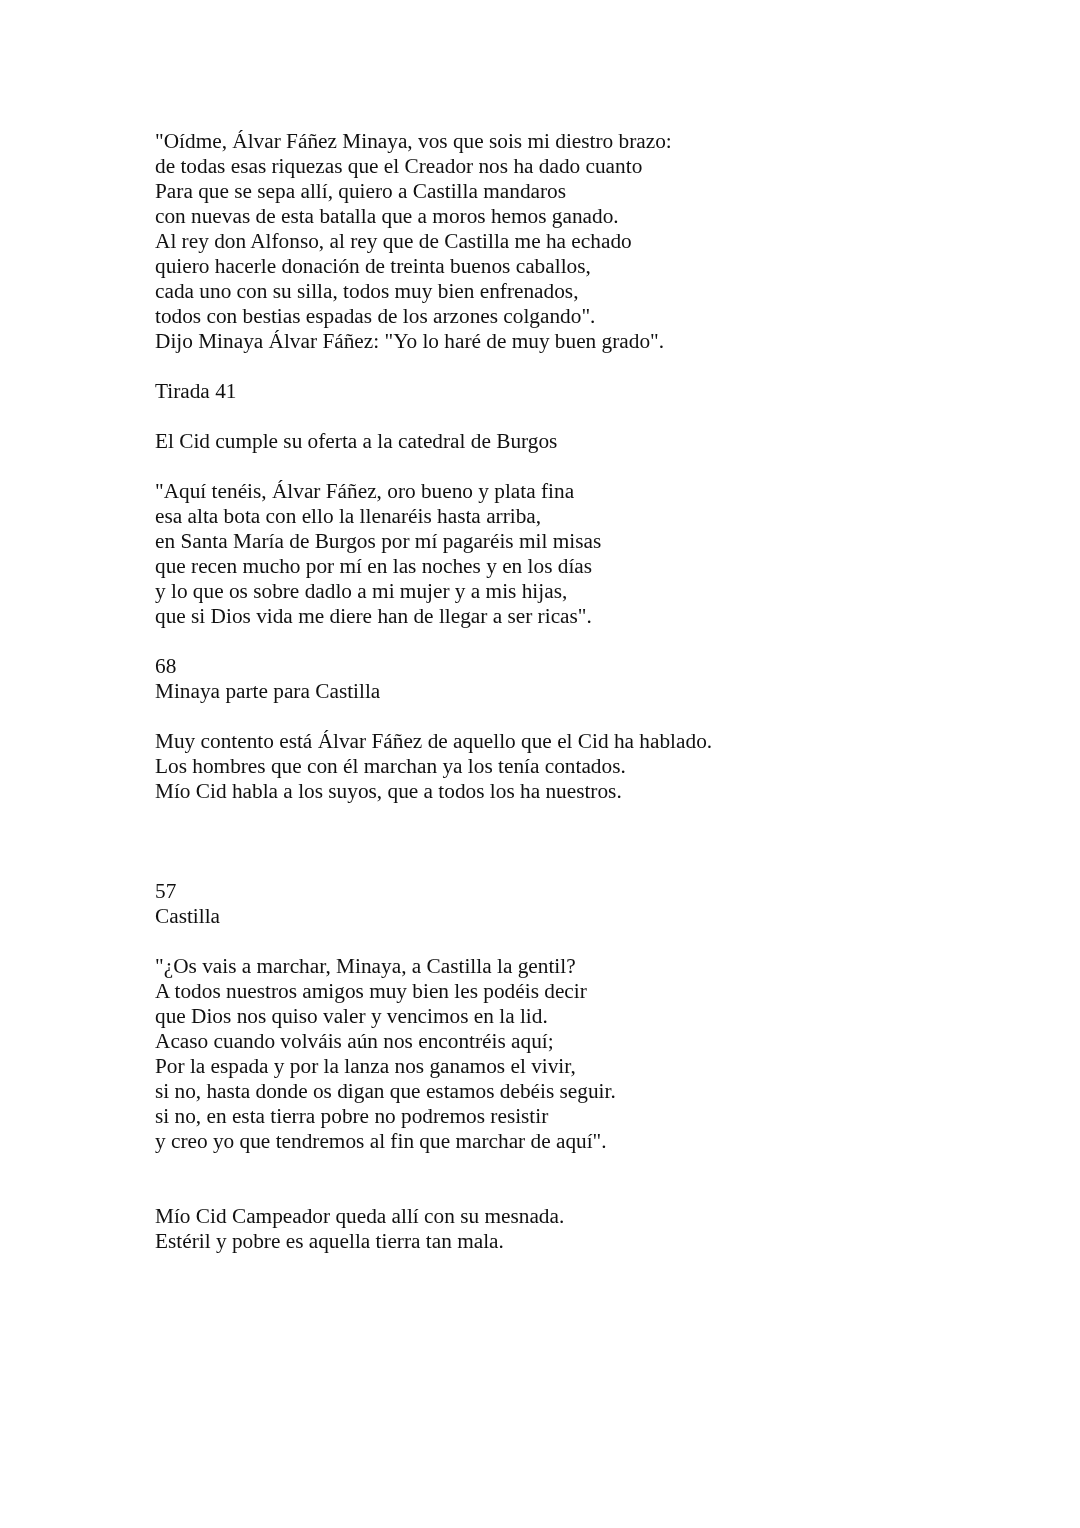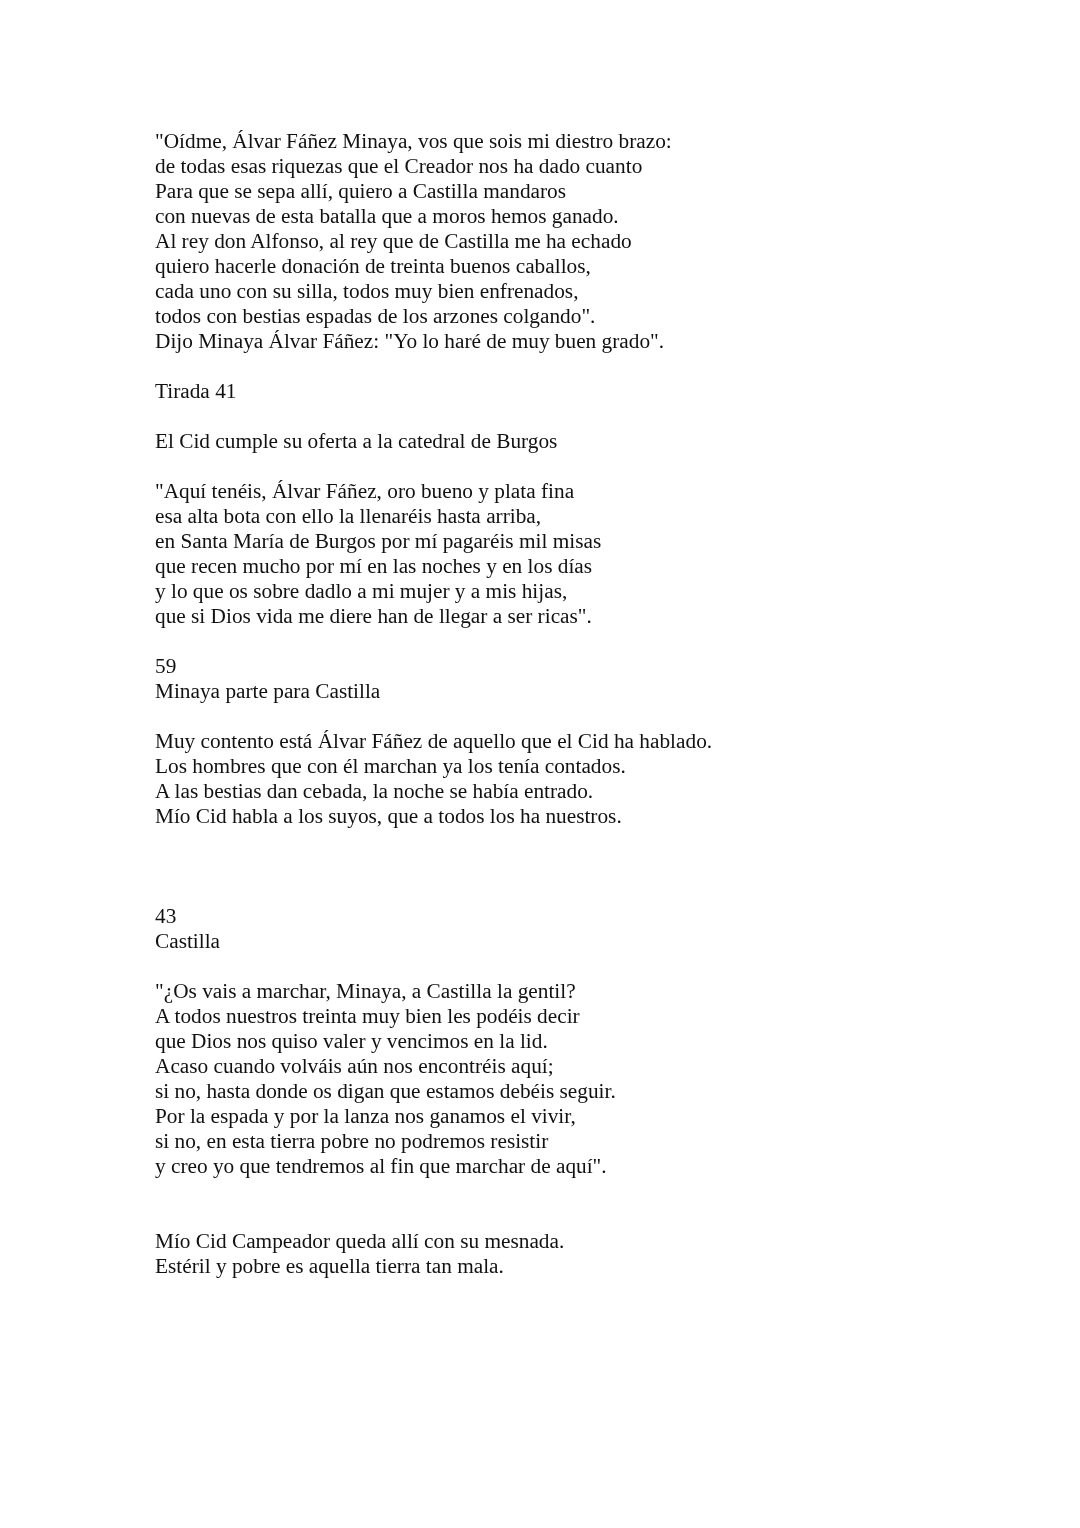--- a/index.html
+++ b/index.html
@@ -73,49 +73,48 @@
     <span class="line">esa alta bota con ello la llenaréis hasta arriba,</span>
     <span class="line">en Santa María de Burgos por mí pagaréis mil misas</span>
     <span class="line">que recen mucho por mí en las noches y en los días</span>
     <span class="line">y lo que os sobre dadlo a mi mujer y a mis hijas,</span>
     <span class="line">que si Dios vida me diere han de llegar a ser ricas".</span>
   </div>
 
   <span class="blank"></span>
 
   <div>
-    <span class="line">59</span>
+    <span class="line">68</span>
     <span class="line">Minaya parte para Castilla</span>
   </div>
 
   <span class="blank"></span>
 
   <div>
     <span class="line">Muy contento está Álvar Fáñez de aquello que el Cid ha hablado.</span>
     <span class="line">Los hombres que con él marchan ya los tenía contados.</span>
-    <span class="line">A las bestias dan cebada, la noche se había entrado.</span>
     <span class="line">Mío Cid habla a los suyos, que a todos los ha nuestros.</span>
   </div>
 
   <span class="bigblank"></span>
 
   <div>
-    <span class="line">43</span>
+    <span class="line">57</span>
     <span class="line">Castilla</span>
   </div>
 
   <span class="blank"></span>
 
   <div>
     <span class="line">"¿Os vais a marchar, Minaya, a Castilla la gentil?</span>
-    <span class="line">A todos nuestros treinta muy bien les podéis decir</span>
+    <span class="line">A todos nuestros amigos muy bien les podéis decir</span>
     <span class="line">que Dios nos quiso valer y vencimos en la lid.</span>
     <span class="line">Acaso cuando volváis aún nos encontréis aquí;</span>
+    <span class="line">Por la espada y por la lanza nos ganamos el vivir,</span>
     <span class="line">si no, hasta donde os digan que estamos debéis seguir.</span>
-    <span class="line">Por la espada y por la lanza nos ganamos el vivir,</span>
     <span class="line">si no, en esta tierra pobre no podremos resistir</span>
     <span class="line">y creo yo que tendremos al fin que marchar de aquí".</span>
   </div>
 
   <span class="blank"></span>
 
 
   <span class="blank"></span>
 
   <div>

